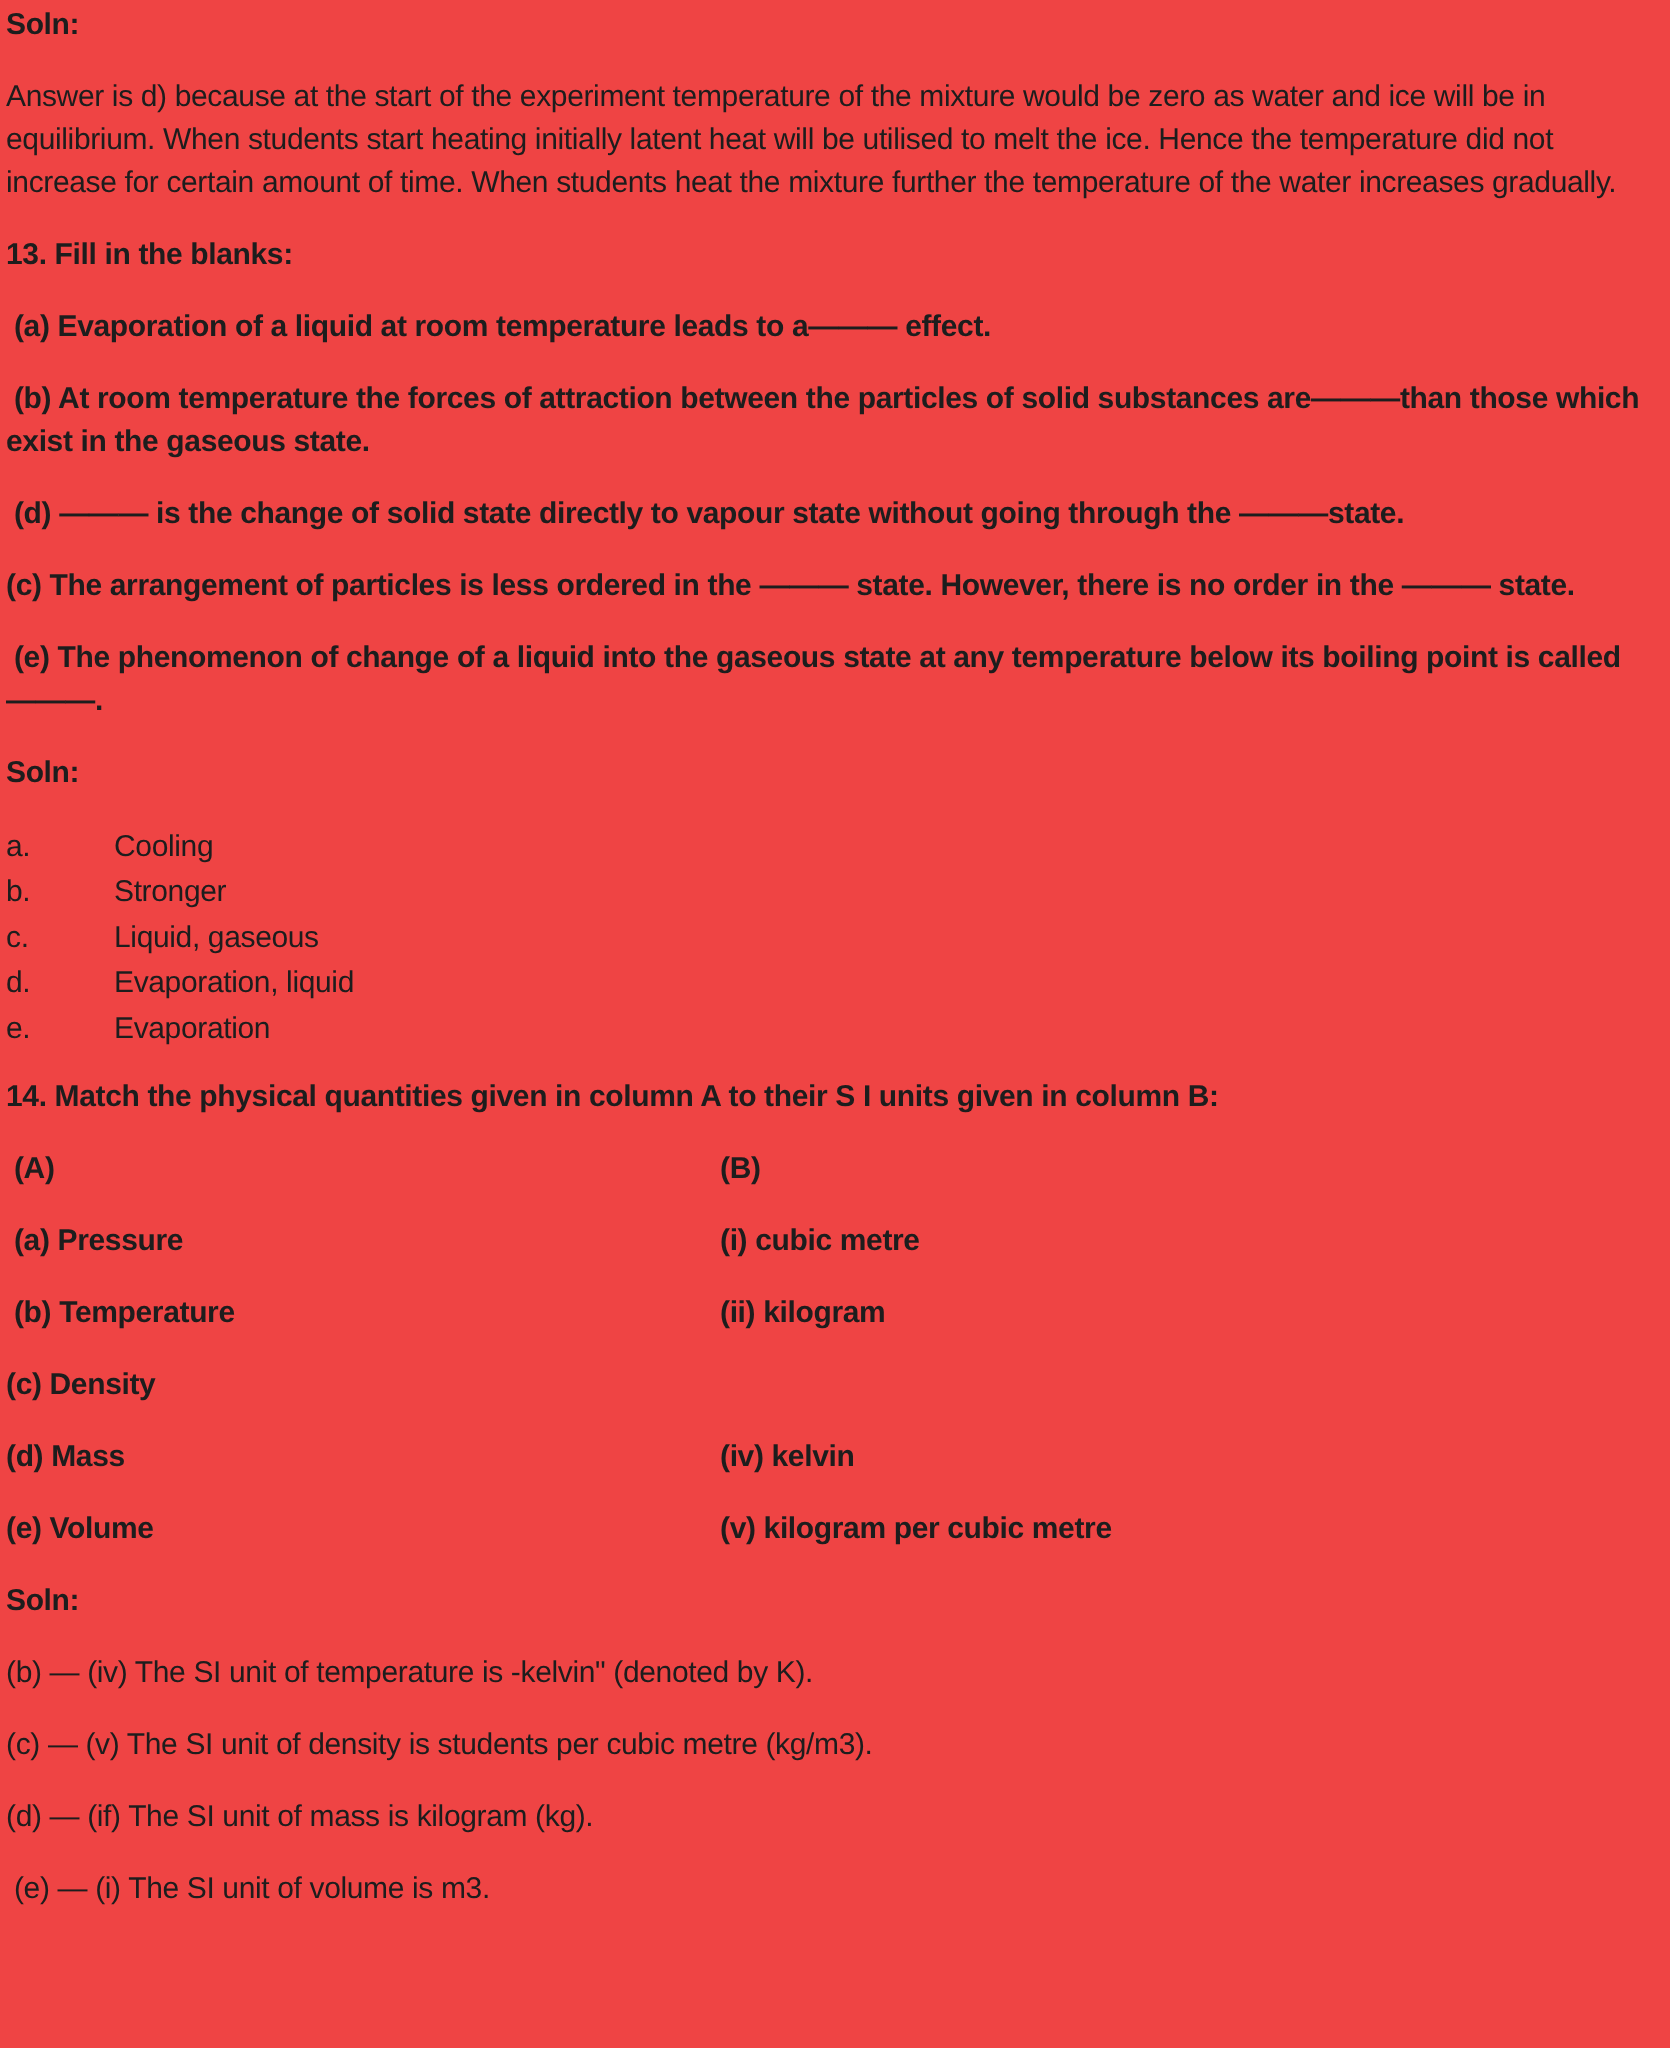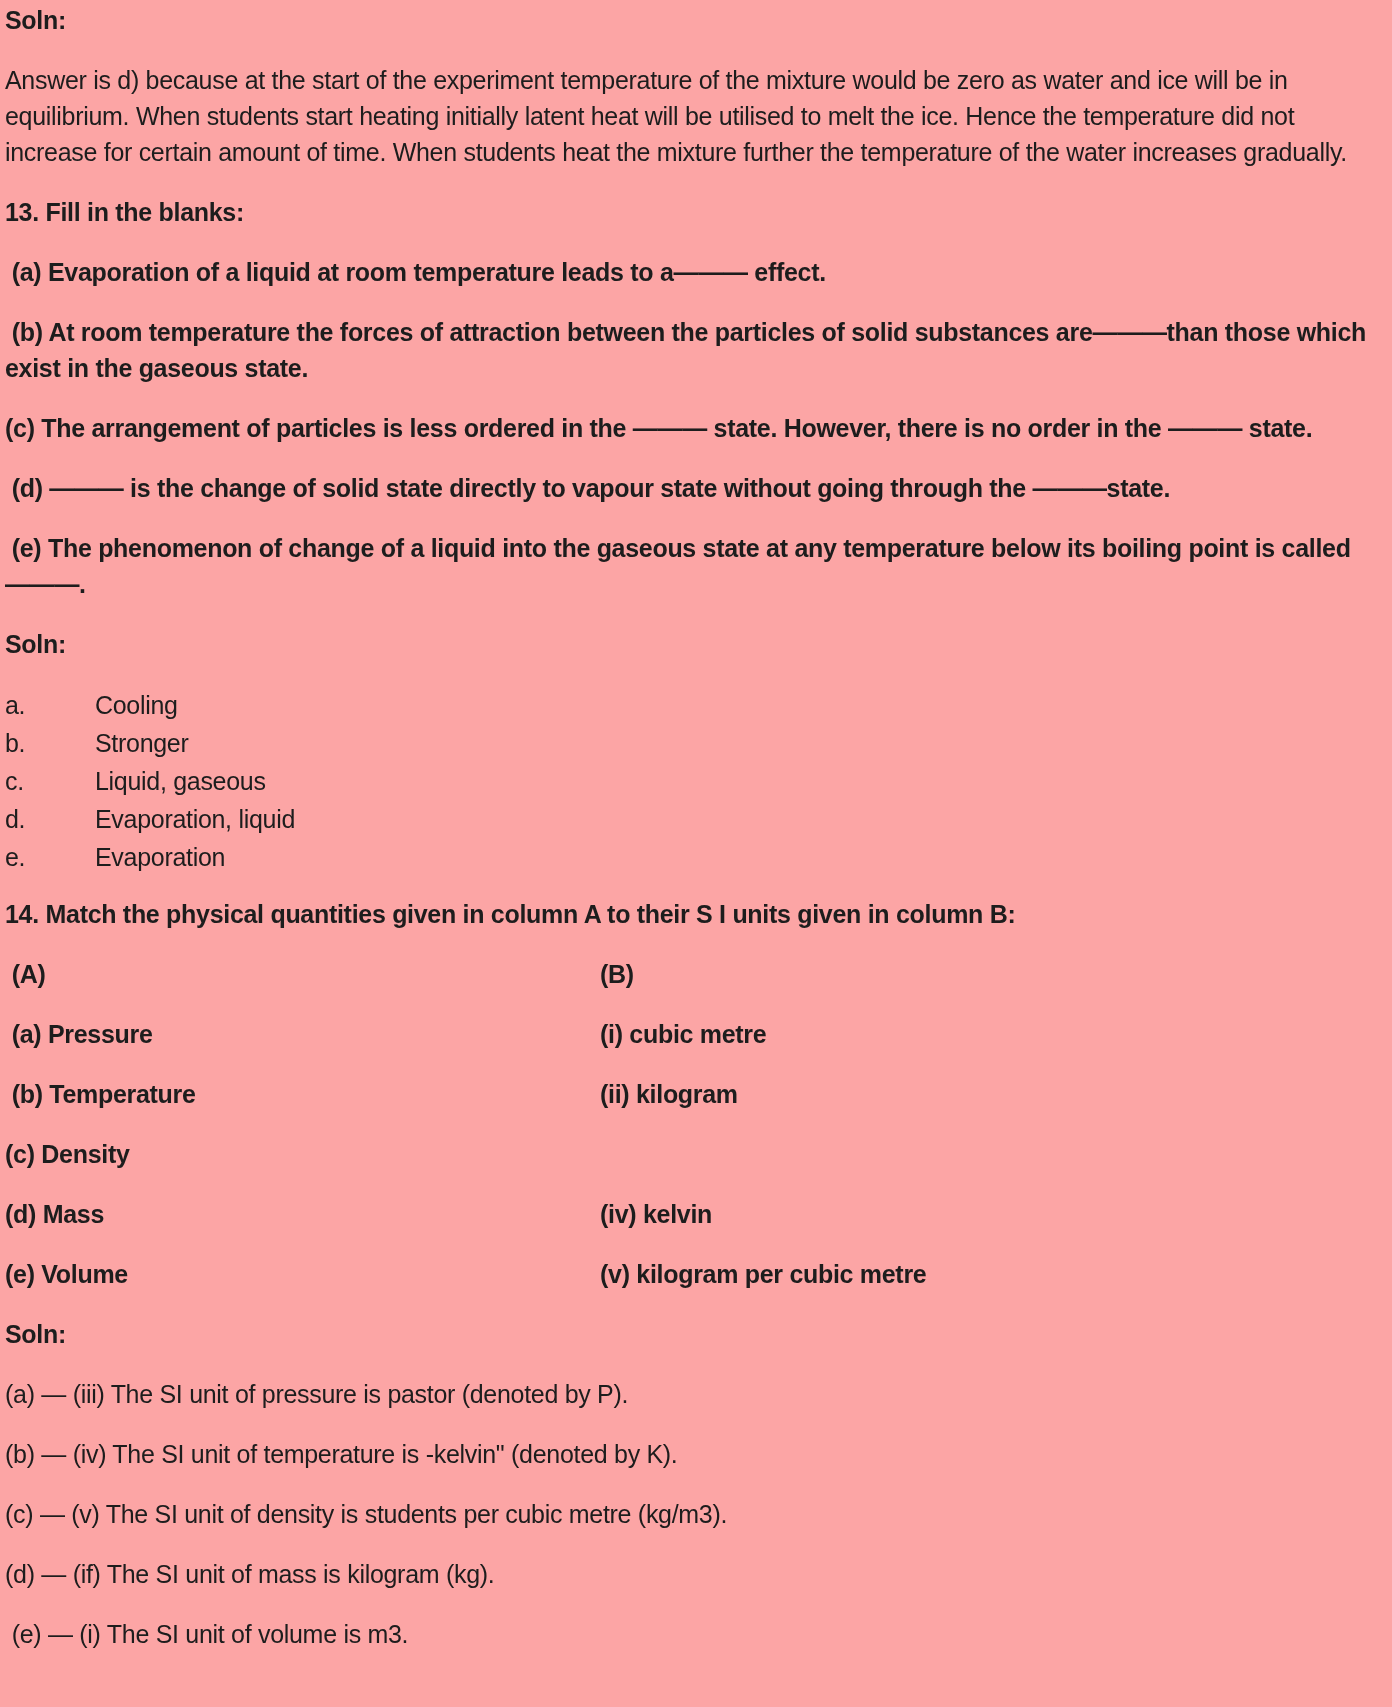--- a/index.html
+++ b/index.html
@@ -1,18 +1,18 @@
 <!DOCTYPE html>
 <html><head>
 <meta charset="utf-8">
 <style>
   html,body{margin:0;padding:0;background:#ffffff;}
   .page{
     width:1392px;height:1707px;overflow:hidden;box-sizing:border-box;
-    padding:2px 10px 0 5px;background:#fca5a5;color:#1d1d1d;
+    padding:2px 10px 0 5px;background:#ef4444;color:#1d1d1d;
     font-family:"Liberation Sans",sans-serif;
     font-size:25px;line-height:36px;letter-spacing:-0.3px;
   }
   .para{margin:0 0 24px 0;white-space:pre-wrap;}
   .b{font-weight:700;}
   .answer-list{margin:0 0 20px 0;}
   .answer-list .li{display:flex;line-height:38px;}
   .answer-list .marker{flex:0 0 90px;width:90px;}
   .match-table .row{display:flex;margin:0 0 24px 0;font-weight:700;white-space:pre-wrap;}
   .match-table .colA{flex:0 0 595px;width:595px;}
@@ -24,22 +24,22 @@
 <div class="page">
 
   <p class="para b">Soln:</p>
 
   <p class="para">Answer is d) because at the start of the experiment temperature of the mixture would be zero as water and ice will be in equilibrium. When students start heating initially latent heat will be utilised to melt the ice. Hence the temperature did not increase for certain amount of time. When students heat the mixture further the temperature of the water increases gradually.</p>
 
   <p class="para b">13. Fill in the blanks:</p>
 
   <p class="para b"> (a) Evaporation of a liquid at room temperature leads to a——— effect.</p>
   <p class="para b"> (b) At room temperature the forces of attraction between the particles of solid substances are———than those which exist in the gaseous state.</p>
+  <p class="para b"> (d) ——— is the change of solid state directly to vapour state without going through the ———state.</p>
   <p class="para b">(c) The arrangement of particles is less ordered in the ——— state. However, there is no order in the ——— state.</p>
-  <p class="para b"> (d) ——— is the change of solid state directly to vapour state without going through the ———state.</p>
   <p class="para b"> (e) The phenomenon of change of a liquid into the gaseous state at any temperature below its boiling point is called———.</p>
 
   <p class="para b">Soln:</p>
 
   <div class="answer-list">
     <div class="li">
       <span class="marker">a.</span>
       <span>Cooling</span>
     </div>
     <div class="li">
@@ -83,19 +83,18 @@
       <span class="colB">(iv) kelvin</span>
     </div>
     <div class="row">
       <span class="colA">(e) Volume</span>
       <span class="colB">(v) kilogram per cubic metre</span>
     </div>
   </div>
 
   <p class="para b">Soln:</p>
 
-  <p class="para">(a) — (iii) The SI unit of pressure is pastor (denoted by P).</p>
   <p class="para">(b) — (iv) The SI unit of temperature is -kelvin" (denoted by K).</p>
   <p class="para">(c) — (v) The SI unit of density is students per cubic metre (kg/m3).</p>
   <p class="para">(d) — (if) The SI unit of mass is kilogram (kg).</p>
   <p class="para"> (e) — (i) The SI unit of volume is m3.</p>
 
 </div>
 
 </body></html>

